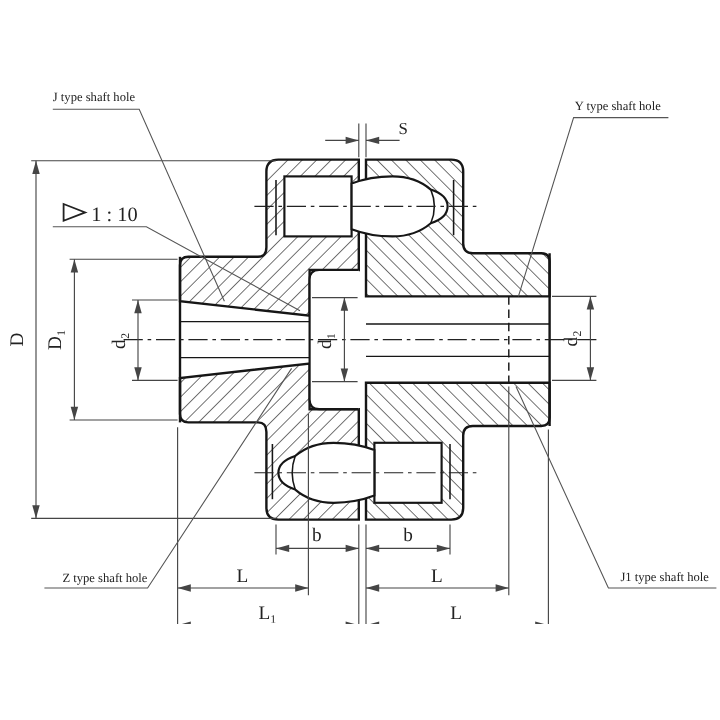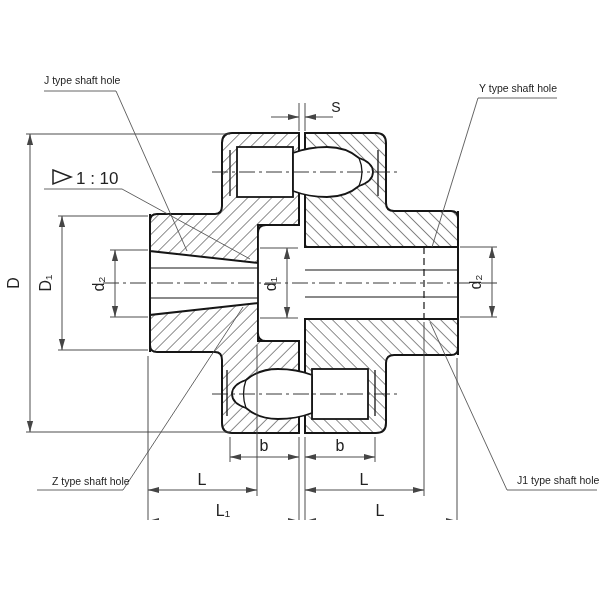--- a/index.html
+++ b/index.html
@@ -1,17 +1,17 @@
 <!DOCTYPE html>
 <html><head>
 <meta charset="utf-8">
 <style>
   html,body{margin:0;padding:0;background:#fff;}
   .stage{width:600px;height:520px;background:#fff;position:relative;overflow:hidden;
-         font-family:Liberation Sans, sans-serif;border-radius:29px;}
+         font-family:Liberation Serif, serif;border-radius:29px;}
   svg{display:block}
   text{fill:#222;}
   .dim-label{font-size:16px;}
   .small-label{font-size:10.5px;}
   .taper-label{font-size:17px;}
   .s-label{font-size:14px;}
 </style>
 </head>
 <body>
 

